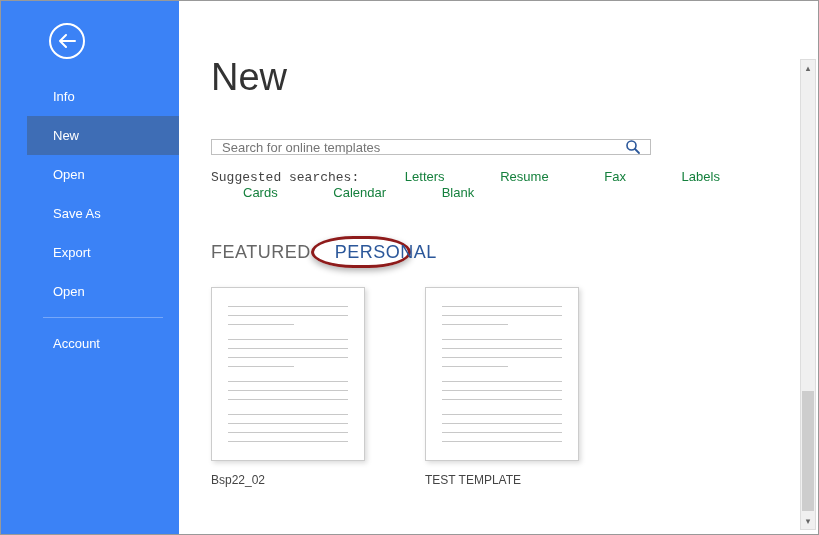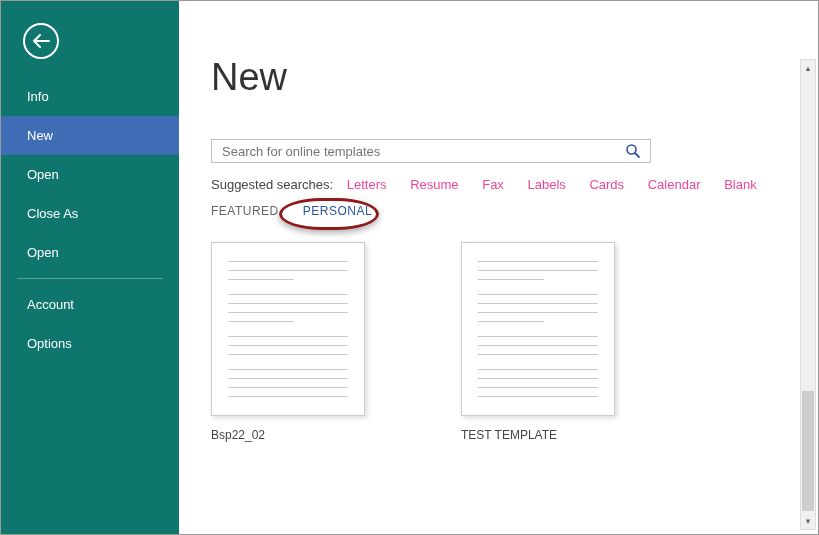--- a/index.html
+++ b/index.html
@@ -10,52 +10,52 @@
     .titlebar-controls { position: absolute; right: 8px; top: 4px; display: flex; align-items: center; gap: 14px; }
     .tb-btn { color: #777; font-size: 13px; cursor: pointer; width: 14px; text-align: center; line-height: 1; }
     .tb-help { font-family: Georgia, serif; font-style: italic; }
 
     .signin-row { position: absolute; top: 30px; right: 10px; display: flex; align-items: center; gap: 6px; font-size: 12px; color: #444; }
     .avatar { width: 18px; height: 18px; background: #e6e6e6; border-radius: 2px; position: relative; overflow: hidden; }
     .avatar::before { content: ""; position: absolute; width: 8px; height: 8px; background: #bcbcbc; border-radius: 50%; top: 2px; left: 5px; }
     .avatar::after { content: ""; position: absolute; width: 16px; height: 10px; background: #bcbcbc; border-radius: 50% 50% 0 0; top: 11px; left: 1px; }
 
     .sidebar { position: absolute; left: 0; top: 0; bottom: 0; width: 178px; background: #1e4e8f; background: #2a5699; color: #fff; }
-    .sidebar { background: #0f766e; }
+    .sidebar { background: #3b82f6; padding-left: 26px; }
     .back-circle { width: 36px; height: 36px; border: 2px solid #fff; border-radius: 50%; margin: 22px 0 18px 22px; position: relative; cursor: pointer; }
     .back-circle svg { position: absolute; top: 50%; left: 50%; transform: translate(-50%,-50%); }
     .sb-item { padding: 12px 26px; font-size: 13px; cursor: pointer; }
     .sb-item.active { background: #3e6db5; }
     .sb-divider { border-top: 1px solid rgba(255,255,255,0.3); margin: 6px 16px; }
 
     .main { position: absolute; left: 178px; right: 0; top: 0; bottom: 0; background: #fff; }
     .scroll-track { position: absolute; right: 2px; top: 58px; bottom: 4px; width: 16px; background: #f0f0f0; border: 1px solid #ddd; }
     .scroll-up, .scroll-down { height: 16px; text-align: center; font-size: 9px; color: #666; cursor: pointer; line-height: 16px; }
     .scroll-thumb { position: absolute; left: 1px; right: 1px; height: 120px; background: #cdcdcd; }
     .scroll-thumb { bottom: 18px; }
 
     .content { padding: 55px 30px 0 32px; }
     .page-title { font-size: 38px; font-weight: 300; color: #333; margin-bottom: 40px; }
 
-    .search-wrap { display: flex; align-items: stretch; border: 1px solid #bfbfbf; height: 24px; width: 440px; }
+    .search-wrap { display: flex; align-items: stretch; border: 1px solid #bfbfbf; height: 16px; width: 440px; }
     .search-input { flex: 1; border: none; padding: 0 10px; font-size: 13px; color: #666; outline: none; }
     .search-btn { width: 36px; border: none; background: #fff; border-left: 1px solid transparent; cursor: pointer; display: flex; align-items: center; justify-content: center; }
 
     .suggested { margin-top: 14px; font-size: 13px; color: #444; }
-    .suggested .lbl { margin-right: 10px; }
-    .suggested a { color: #ec4899; text-decoration: none; margin-right: 20px; cursor: pointer; }
+    .suggested .lbl { margin-right: 10px; font-family: Liberation Mono, monospace; }
+    .suggested a { color: #15803d; text-decoration: none; margin-right: 20px; cursor: pointer; margin-left: 32px; }
 
-    .tabs { margin-top: 12px; font-size: 12px; letter-spacing: 0.5px; display: flex; gap: 16px; align-items: center; }
+    .tabs { margin-top: 42px; font-size: 18px; letter-spacing: 0.5px; display: flex; gap: 16px; align-items: center; }
     .tab { color: #666; cursor: pointer; }
     .tab.selected { color: #2b579a; }
     .tab-highlight-wrap { position: relative; display: inline-block; text-align: center; }
     .tab-highlight-wrap .tab { position: relative; z-index: 1; padding: 4px 8px; }
     .tab-highlight-wrap::before { content: ""; position: absolute; left: -16px; top: -6px; width: 94px; height: 26px; border: 3px solid #8e1b1b; border-radius: 48px/18px; box-shadow: 0 3px 6px rgba(0,0,0,0.3); }
 
-    .templates { margin-top: 24px; display: flex; gap: 96px; }
+    .templates { margin-top: 24px; display: flex; gap: 60px; }
     .tmpl { width: 154px; cursor: pointer; }
     .tmpl-thumb { width: 154px; height: 174px; border: 1px solid #ccc; box-shadow: 2px 2px 5px rgba(0,0,0,0.15); background: #fff; padding: 18px 16px 0 16px; overflow: hidden; }
     .tmpl-thumb .ln { height: 1px; background: #c8c8c8; margin-bottom: 8px; }
     .tmpl-thumb .ln.half { width: 55%; }
     .tmpl-thumb .para { margin-bottom: 14px; }
     .tmpl-label { margin-top: 12px; font-size: 12px; color: #444; }
 
   </style>
 </head>
 <body>
@@ -77,25 +77,25 @@
 
 <div class="sidebar">
   <div class="back-circle">
     <svg width="18" height="14" viewBox="0 0 18 14">
         <path d="M8 1 L2 7 L8 13 M2 7 H17" stroke="#fff" stroke-width="2" fill="none" stroke-linecap="round" stroke-linejoin="round"></path>
       </svg>
   </div>
   <div class="sb-item">Info</div>
   <div class="sb-item active">New</div>
   <div class="sb-item">Open</div>
-  <div class="sb-item">Close As</div>
+  <div class="sb-item">Save As</div>
+  <div class="sb-item">Export</div>
   <div class="sb-item">Open</div>
   <div class="sb-divider"></div>
   <div class="sb-item">Account</div>
-  <div class="sb-item">Options</div>
 </div>
 
 <div class="main">
 
   <div class="scroll-track">
     <div class="scroll-up">▴</div>
     <div class="scroll-thumb"></div>
     <div class="scroll-down" style="position:absolute;bottom:0;left:0;right:0">▾</div>
   </div>
 

